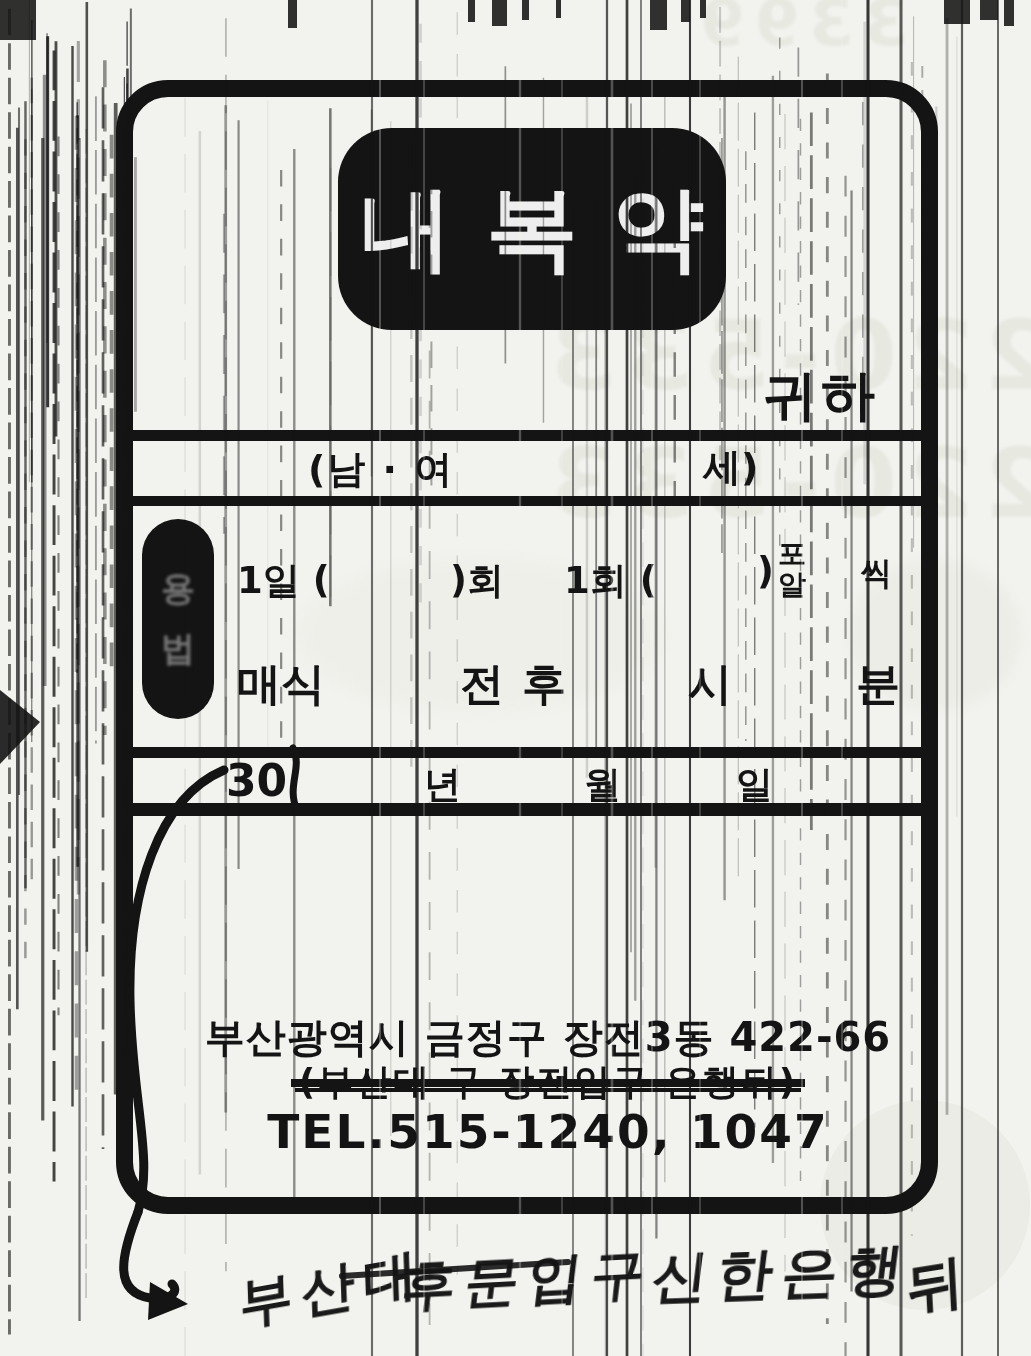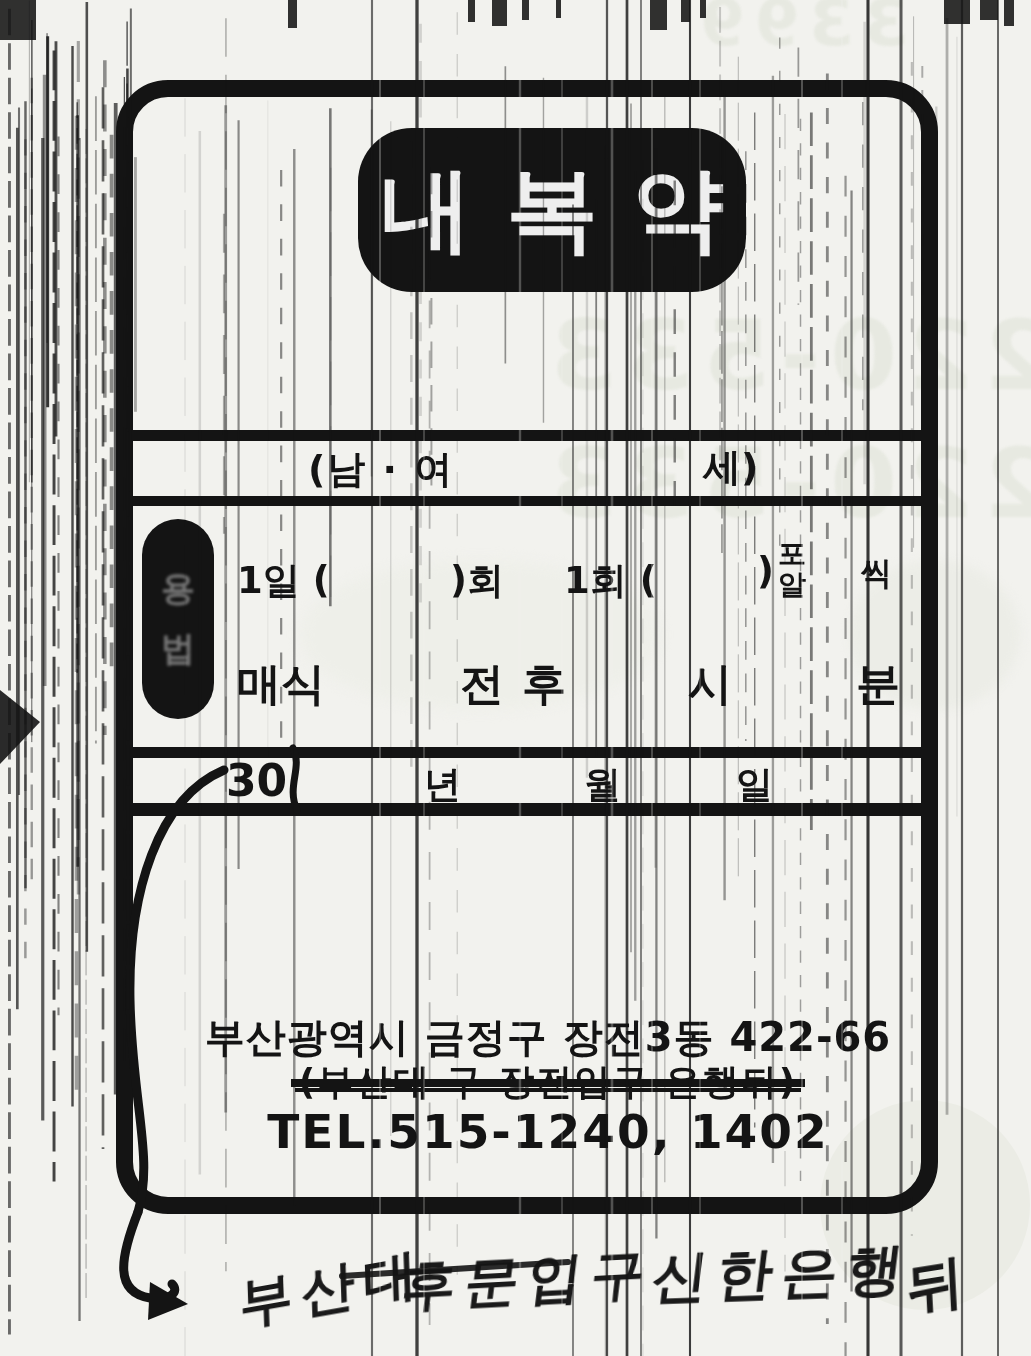--- a/index.html
+++ b/index.html
@@ -27,21 +27,21 @@
   .outer-box{
     position:absolute;left:116px;top:80px;width:822px;height:1134px;
     box-sizing:border-box;border:17px solid #141414;border-radius:52px;
   }
   .hline{position:absolute;left:131px;width:792px;background:#141414;filter:blur(.3px);}
   .hr1{top:430px;height:11px;}
   .hr2{top:496px;height:10px;}
   .hr3{top:747px;height:11px;}
   .hr4{top:803px;height:13px;}
   .title-pill{
-    position:absolute;left:358px;top:128px;width:388px;height:164px;
+    position:absolute;left:338px;top:128px;width:388px;height:202px;
     background:#141414;border-radius:54px;display:flex;align-items:center;justify-content:center;
   }
   .title-pill span{
     color:#fff;opacity:.93;font-size:92px;font-weight:bold;
     letter-spacing:34px;padding-left:34px;filter:blur(.6px);white-space:nowrap;
   }
   .honorific{left:763px;top:360px;font-size:54px;font-weight:bold;letter-spacing:4px;}
   .gender-open{left:288px;top:444px;font-size:38px;font-weight:bold;letter-spacing:2px;margin-left:20px;}
   .age-close{left:703px;top:442px;font-size:38px;font-weight:bold;}
   .usage-pill{
@@ -109,20 +109,21 @@
   <div class="ghost-blob gb3"></div>
 
   <div class="form-layer">
 
     <div class="outer-box"></div>
 
     <div class="title-pill">
       <span>내복약</span>
     </div>
 
+    <div class="abs honorific">귀하</div>
 
     <div class="hline hr1"></div>
 
     <div class="abs gender-open">(남 · 여</div>
     <div class="abs age-close">세)</div>
 
     <div class="hline hr2"></div>
 
     <div class="usage-pill">
       <span>용</span>
@@ -154,21 +155,21 @@
     <div class="cell f37" style="left:584px;top:760px;">월</div>
     <div class="cell f37" style="left:736px;top:760px;">일</div>
 
     <div class="hline hr4"></div>
 
 
     <div class="addr-line addr">부산광역시 금정구 장전3동 422-66</div>
     <div class="addr-line old-addr">
       <span class="struck">(부산대  구 장전입구   은행뒤)</span>
     </div>
-    <div class="addr-line tel">TEL.515-1240, 1402</div>
+    <div class="addr-line tel">TEL.515-1240, 1047</div>
   </div>
 
   <div class="hw hw1">부산대</div>
   <div class="hw hw2">후문입구</div>
   <div class="hw hw3">신한은행</div>
   <div class="hw hw4">뒤</div>
 
   <svg class="pen-svg" viewBox="0 0 1031 1356">
     <path d="M 224 770 C 158 798 128 892 130 1000 C 132 1102 154 1158 138 1212" fill="none" stroke="#141414" stroke-width="9" stroke-linecap="round"></path>
     <path d="M 138 1212 C 120 1258 114 1292 150 1298 C 170 1301 180 1292 172 1284" fill="none" stroke="#141414" stroke-width="9" stroke-linecap="round"></path>

